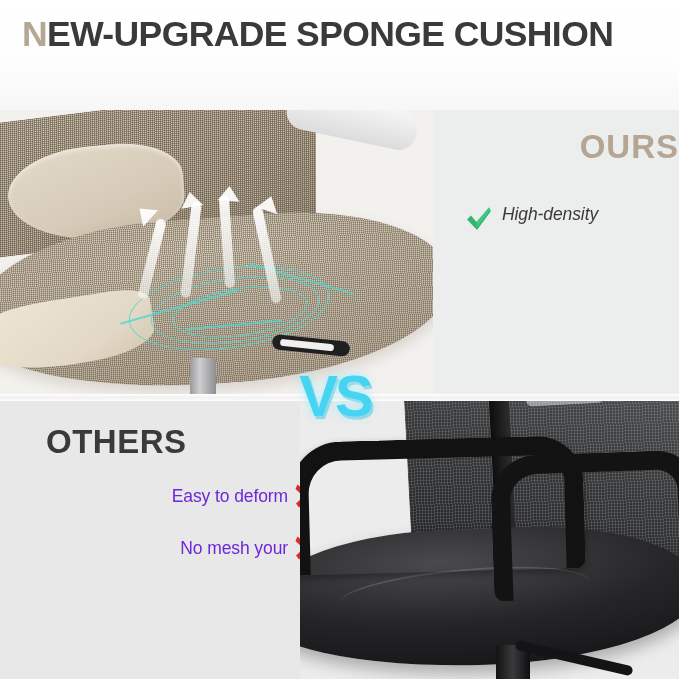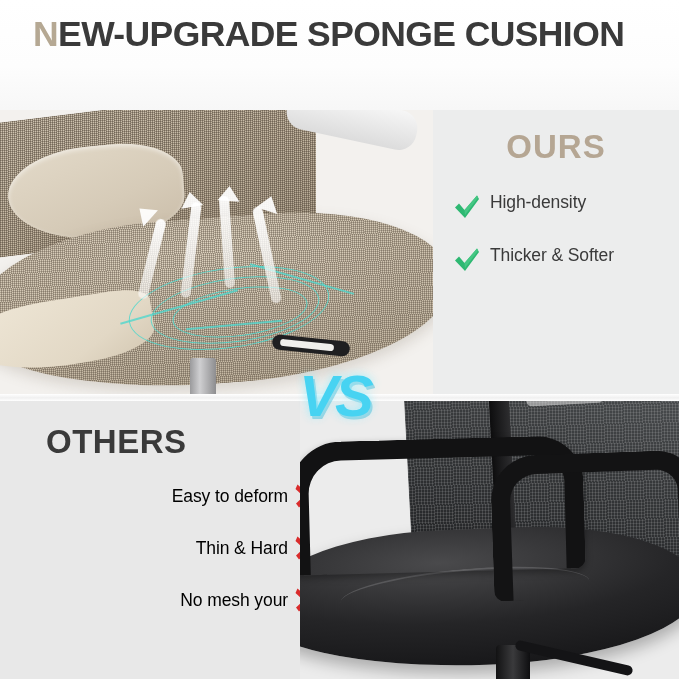--- a/index.html
+++ b/index.html
@@ -14,21 +14,21 @@
     width:679px;height:679px;
     background:#ffffff;
     overflow:hidden;
   }
 
   
   .header{
     position:absolute;left:0;top:0;width:679px;height:110px;
     background:linear-gradient(180deg,#ffffff 0%,#fdfdfd 60%,#f7f7f7 100%);
     box-sizing:border-box;
-    padding:16px 18px 0 33px;
+    padding:16px 18px 0 22px;
   }
   .title{
     margin:0;
     font-size:35.5px;
     font-weight:bold;
     letter-spacing:-0.6px;
     color:#3a3a3a;
     white-space:nowrap;
     line-height:1.06;
   }
@@ -134,43 +134,43 @@
   .fl1{left:118px;top:196px;width:122px;transform:rotate(-16deg);}
   .fl2{left:248px;top:168px;width:108px;transform:rotate(16deg);}
   .fl3{left:186px;top:214px;width:96px;transform:rotate(-5deg);}
 
   .panel-ours{
     position:absolute;left:433px;top:0;width:246px;height:286px;
     background:#eceded;
   }
   .panel-ours .panel-title{
     margin:0;padding:18px 0 0 0;
-    text-align:center;
+    text-align:right;
     font-size:33px;font-weight:bold;letter-spacing:1px;
     color:#b5a693;
   }
   .pro-list{
-    list-style:none;margin:4px;padding:22px 12px 0 16px;
+    list-style:none;margin:16px;padding:22px 12px 0 16px;font-style:italic;
   }
   .pro-item{
     display:flex;align-items:flex-start;gap:9px;
     margin-bottom:24px;
   }
   .check{
     flex:0 0 auto;width:28px;height:28px;margin-top:1px;
   }
   .pro-text{
     font-size:17.5px;color:#3a3a3a;line-height:1.18;letter-spacing:-0.1px;
   }
 
   
   .vs-badge{
     position:absolute;left:283px;top:364px;width:104px;height:64px;
     z-index:30;
-    font-size:58px;font-weight:bold;font-style:italic;
+    font-size:58px;font-weight:bold;
     line-height:64px;letter-spacing:-3px;
     color:#47d3f2;
     text-align:center;
     text-shadow:0 0 10px rgba(150,235,252,.9), 2px 3px 0 rgba(60,180,210,.5);
   }
 
   
   .divider{
     position:absolute;left:0;top:394px;width:679px;height:7px;
     background:linear-gradient(180deg,#ffffff 0%,#f0f0f0 55%,#ffffff 100%);
@@ -192,21 +192,21 @@
     color:#3a3a3a;
   }
   .con-list{
     list-style:none;margin:0;padding:22px 36px 0 0;
   }
   .con-item{
     display:flex;align-items:center;justify-content:flex-end;gap:6px;
     margin-bottom:26px;
   }
   .con-text{
-    font-size:17.5px;color:#000000;letter-spacing:-0.1px;
+    font-size:17.5px;color:#6d28d9;letter-spacing:-0.1px;
   }
   .cross{flex:0 0 auto;width:26px;height:26px;}
 
   .photo-others{
     position:absolute;left:300px;top:0;width:379px;height:278px;
     overflow:hidden;background:#ececec;
   }
   .blk-mesh{
     position:absolute;left:108px;top:-46px;width:300px;height:236px;
     background:
@@ -309,29 +309,20 @@
         <li class="pro-item">
           <span class="check">
             <svg viewBox="0 0 28 28" width="28" height="28" aria-hidden="true">
               <path d="M2 14.5 L6 10.5 L11.5 17 L24 2.5 L26 6 L12 25 Z" fill="#2eb872"></path>
               <path d="M11.5 17 L24 2.5 L25.2 4.6 L12 22 Z" fill="#45c784"></path>
             </svg>
           </span>
           <span class="pro-text">High-density</span>
         </li>
 
-        <li class="pro-item">
-          <span class="check">
-            <svg viewBox="0 0 28 28" width="28" height="28" aria-hidden="true">
-              <path d="M2 14.5 L6 10.5 L11.5 17 L24 2.5 L26 6 L12 25 Z" fill="#2eb872"></path>
-              <path d="M11.5 17 L24 2.5 L25.2 4.6 L12 22 Z" fill="#45c784"></path>
-            </svg>
-          </span>
-          <span class="pro-text">Thicker &amp; Softer</span>
-        </li>
 
 
       </ul>
     </div>
   </div>
 
   <div class="vs-badge">VS</div>
 
   <div class="divider"></div>
 
@@ -344,29 +335,20 @@
         <li class="con-item">
           <span class="con-text">Easy to deform</span>
           <span class="cross">
             <svg viewBox="0 0 26 26" width="26" height="26" aria-hidden="true">
               <path d="M3.5 1.5 L24 20 L21.5 24.5 L1.5 6 Z" fill="#d92b2b"></path>
               <path d="M22.5 1.5 L25 6 L5 24.5 L2 20.5 Z" fill="#d92b2b"></path>
             </svg>
           </span>
         </li>
 
-        <li class="con-item">
-          <span class="con-text">Thin &amp; Hard</span>
-          <span class="cross">
-            <svg viewBox="0 0 26 26" width="26" height="26" aria-hidden="true">
-              <path d="M3.5 1.5 L24 20 L21.5 24.5 L1.5 6 Z" fill="#d92b2b"></path>
-              <path d="M22.5 1.5 L25 6 L5 24.5 L2 20.5 Z" fill="#d92b2b"></path>
-            </svg>
-          </span>
-        </li>
 
         <li class="con-item">
           <span class="con-text">No mesh your</span>
           <span class="cross">
             <svg viewBox="0 0 26 26" width="26" height="26" aria-hidden="true">
               <path d="M3.5 1.5 L24 20 L21.5 24.5 L1.5 6 Z" fill="#d92b2b"></path>
               <path d="M22.5 1.5 L25 6 L5 24.5 L2 20.5 Z" fill="#d92b2b"></path>
             </svg>
           </span>
         </li>

